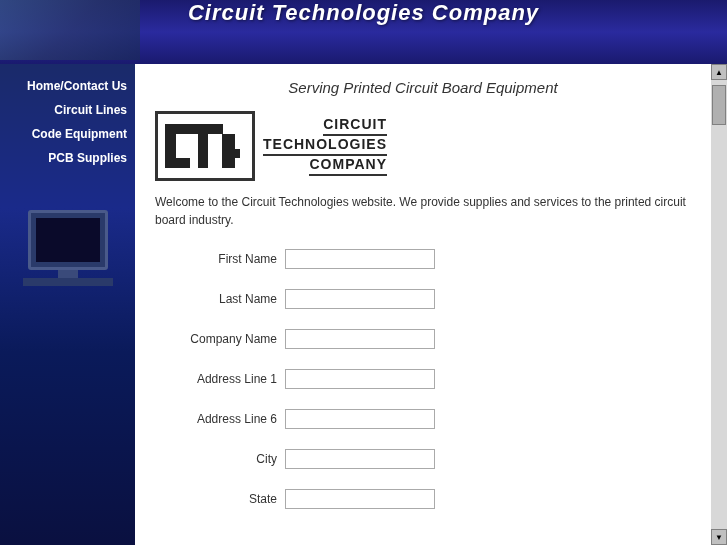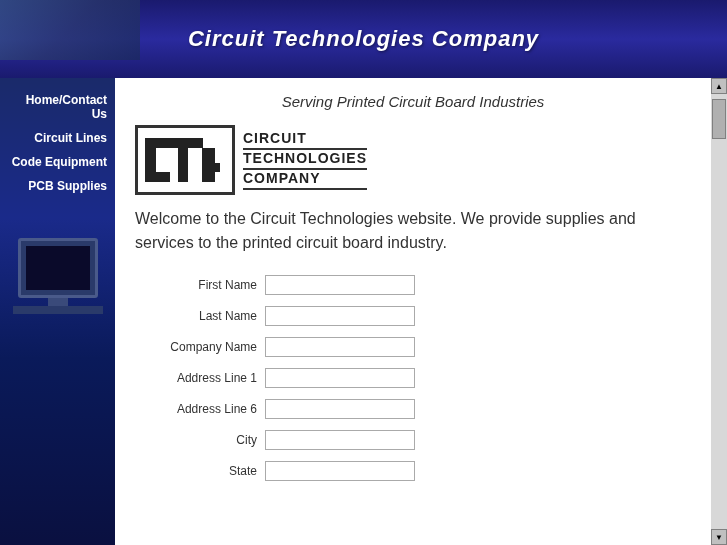--- a/index.html
+++ b/index.html
@@ -10,23 +10,22 @@
       font-family: Arial, sans-serif;
       font-size: 13px;
       background: #fff;
       display: flex;
       flex-direction: column;
     }
 
     
     .header {
       background: linear-gradient(to bottom, #1a1a6e, #2a2a9e, #1a1a6e);
-      height: 78px;
-      display: flex;
-      align-items: center;
+      height: 64px;
+      display: flex;
       justify-content: center;
       position: relative;
     }
     .header-bg-left {
       position: absolute;
       left: 0;
       top: 0;
       width: 140px;
       height: 60px;
       background: linear-gradient(135deg, #3a5a8a 0%, #2a3a6a 50%, #1a2a5a 100%);
@@ -44,21 +43,21 @@
 
     
     .main-layout {
       display: flex;
       flex: 1;
       overflow: hidden;
     }
 
     
     .sidebar {
-      width: 115px;
+      width: 135px;
       background: linear-gradient(to bottom, #1a2a6a 0%, #1a2a8a 30%, #0a1a5a 60%, #0a1040 100%);
       display: flex;
       flex-direction: column;
       padding-top: 10px;
       flex-shrink: 0;
     }
     .sidebar-item {
       color: #fff;
       font-size: 12px;
       font-weight: bold;
@@ -171,43 +170,44 @@
       display: flex;
       align-items: center;
       justify-content: center;
       margin-right: 8px;
       flex-shrink: 0;
     }
     .logo-text-area {
       display: flex;
       flex-direction: column;
       gap: 0;
+      align-items: flex-end;
     }
     .logo-text-line {
       font-size: 14px;
       font-weight: bold;
       color: #222;
       letter-spacing: 1px;
       border-bottom: 2px solid #333;
       padding-bottom: 2px;
     }
 
     
     .welcome-text {
-      font-size: 16px;
+      font-size: 12px;
       color: #333;
       line-height: 1.5;
       margin-bottom: 20px;
     }
 
     
     .form-area {
       display: flex;
       flex-direction: column;
-      gap: 11px;
+      gap: 20px;
     }
     .form-row {
       display: flex;
       align-items: center;
     }
     .form-label {
       width: 130px;
       text-align: right;
       padding-right: 8px;
       font-size: 12px;
@@ -276,21 +276,21 @@
         <div class="computer-screen"></div>
         <div class="computer-stand"></div>
       </div>
       <div style="height:8px;"></div>
       <div class="computer-base"></div>
     </div>
   </div>
 
   <div class="content-area">
 
-    <div class="subtitle">Serving Printed Circuit Board Industries</div>
+    <div class="subtitle">Serving Printed Circuit Board Equipment</div>
 
     <div class="logo-area">
       <div class="logo-box">
         <svg class="ctc-logo-svg" viewBox="0 0 90 64" xmlns="http://www.w3.org/2000/svg">
 
           <path d="M5,10 L5,54 L30,54 L30,44 L16,44 L16,20 L30,20 L30,10 Z" fill="#222"></path>
 
           <rect x="28" y="10" width="35" height="10" fill="#222"></rect>
           <rect x="38" y="10" width="10" height="44" fill="#222"></rect>
 

